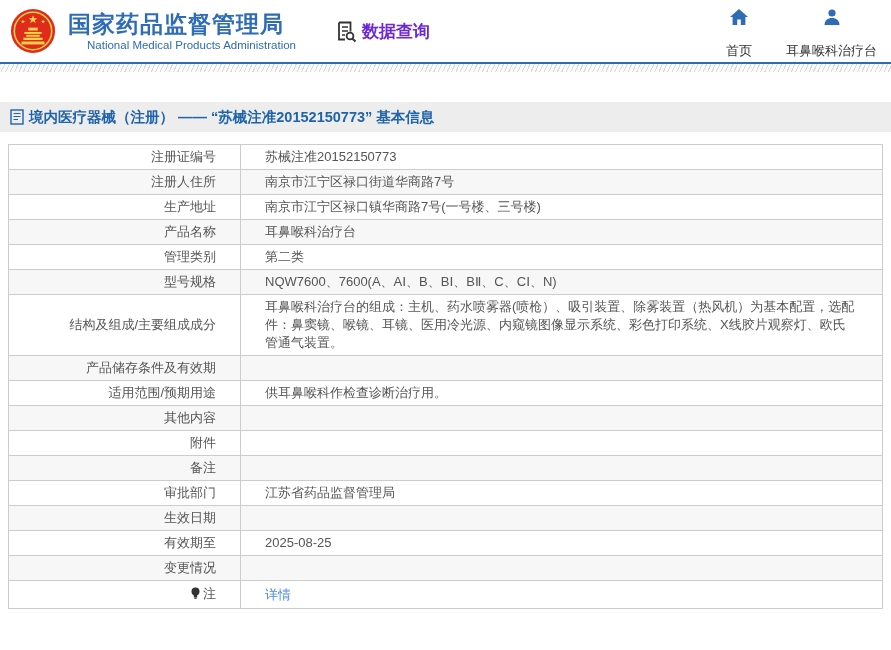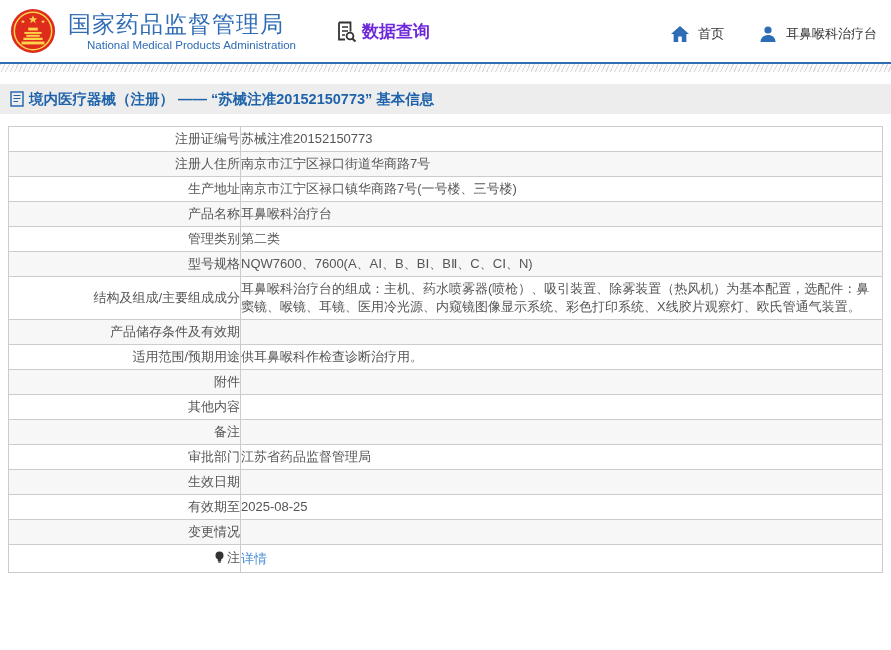--- a/index.html
+++ b/index.html
@@ -8,61 +8,61 @@
 
   
   .site-header {
     height: 62px; display: flex; align-items: center;
     padding: 0 14px 0 10px; background: #fff;
   }
   .brand { display: flex; align-items: center; }
   .emblem { width: 46px; height: 46px; flex: 0 0 auto; }
   .brand-text { margin-left: 12px; }
   .site-title {
-    font-size: 23px; font-weight: normal; color: var(--accent-blue);
+    font-size: 23px; font-weight: bold; color: var(--accent-blue);
     letter-spacing: 1px; line-height: 26px;
   }
   .site-subtitle { font-size: 11.5px; color: var(--accent-blue); margin-top: 2px; padding-left: 19px; }
   .data-query {
     display: flex; align-items: center; margin-left: 38px; cursor: pointer;
     color: #6d28d9; font-size: 17px; font-weight: 600; text-decoration: none;
   }
   .data-query svg { margin-right: 4px; }
   .header-nav { margin-left: auto; display: flex; align-items: flex-start; gap: 34px; }
   .nav-item {
-    display: flex; flex-direction: row; align-items: center; gap: 8px;
+    display: flex; flex-direction: column; align-items: center; gap: 16px;
     text-decoration: none; color: #333; font-size: 13px; cursor: pointer;
     padding-top: 6px;
   }
 
   .blue-line { height: 2px; background: var(--accent-blue); }
   .hatch-band {
     height: 8px;
     background: repeating-linear-gradient(115deg, #d9d9d9 0px, #d9d9d9 1px, #fbfbfb 1px, #fbfbfb 4px);
   }
 
   
   .breadcrumb {
-    margin-top: 12px; height: 30px; background: #ededed;
+    margin-top: 30px; height: 30px; background: #ededed;
     display: flex; align-items: center; padding: 4px 10px;
     color: var(--breadcrumb-blue); font-size: 14.5px; font-weight: 600;
   }
   .breadcrumb svg { margin-right: 5px; flex: 0 0 auto; }
 
   
   .info-table {
     margin: 12px 8px 0 8px; width: 875px;
     border-collapse: collapse; table-layout: fixed;
     font-size: 13px;
   }
   .info-table, .info-table td { border: 1px solid #ccc; }
   .info-table tr { height: 25px; }
   .info-table tr:last-child { height: 28px; }
   .info-table tr:nth-child(even) { background: #f7f7f7; }
-  .info-table td { padding: 3px 0; line-height: 18px; vertical-align: middle; }
+  .info-table td { padding: 3px 24px; line-height: 18px; vertical-align: middle; }
   td.label { width: 232px; text-align: right; color: #555; }
   td.value { color: #555; }
   td.value a { color: var(--link-blue); text-decoration: none; }
   .row-icon { display: inline-block; vertical-align: -2px; margin-right: 2px; }
 </style>
 </head>
 <body>
 
 <header class="site-header">
   <div class="brand">
@@ -172,27 +172,27 @@
     <td class="value"></td>
   </tr>
       <tr>
     <td class="label">
       <span class="label-text">适用范围/预期用途</span>
     </td>
     <td class="value">供耳鼻喉科作检查诊断治疗用。</td>
   </tr>
       <tr>
     <td class="label">
+      <span class="label-text">其他内容</span>
+    </td>
+    <td class="value"></td>
+  </tr>
+      <tr>
+    <td class="label">
       <span class="label-text">附件</span>
-    </td>
-    <td class="value"></td>
-  </tr>
-      <tr>
-    <td class="label">
-      <span class="label-text">其他内容</span>
     </td>
     <td class="value"></td>
   </tr>
       <tr>
     <td class="label">
       <span class="label-text">备注</span>
     </td>
     <td class="value"></td>
   </tr>
       <tr>

